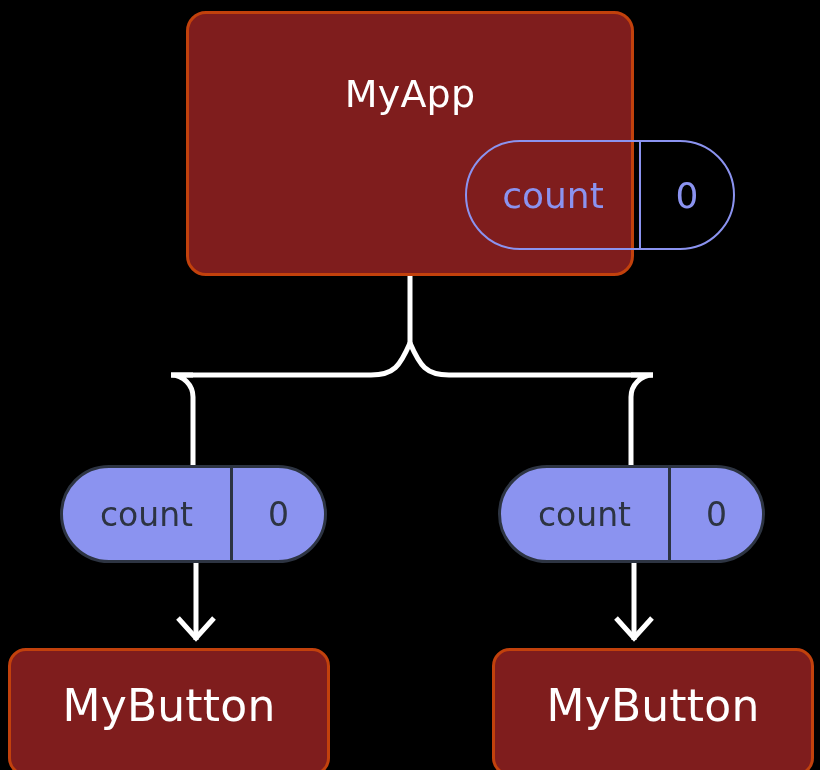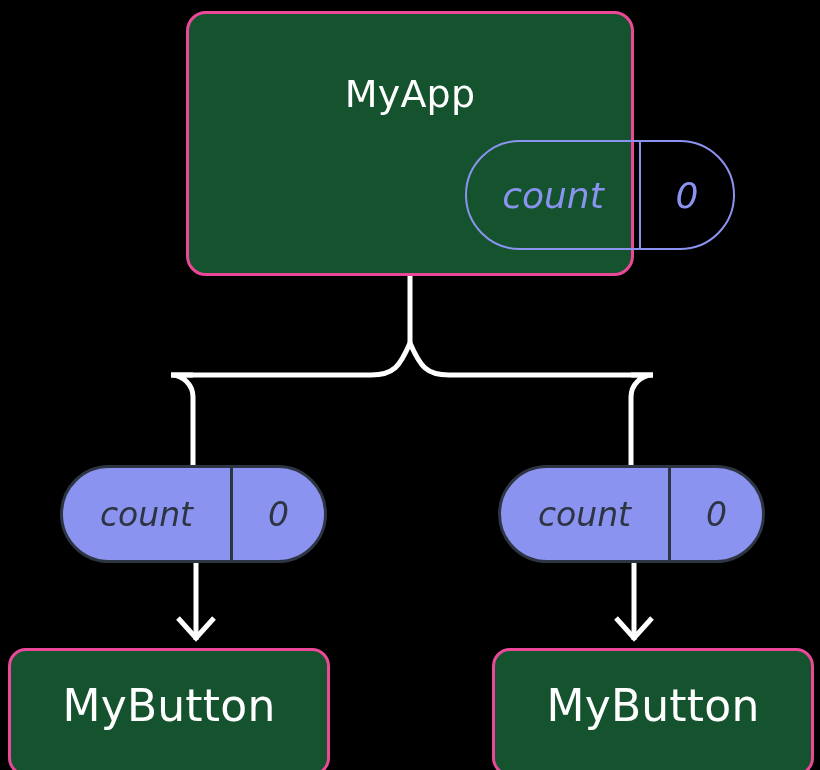--- a/index.html
+++ b/index.html
@@ -25,22 +25,22 @@
     top: 0;
     width: 820px;
     height: 770px;
     pointer-events: none;
   }
 
   
   .node-box {
     position: absolute;
     box-sizing: border-box;
-    background: #14532d;
-    border: 3px solid #ec4899;
+    background: #7f1d1d;
+    border: 3px solid #c2410c;
     border-radius: 16px;
   }
   .node-title {
     position: absolute;
     left: 0;
     right: 0;
     text-align: center;
     color: #ffffff;
     font-weight: 400;
     letter-spacing: 0.2px;
@@ -82,21 +82,20 @@
     align-items: stretch;
     border-radius: 999px;
     overflow: hidden;
   }
   .pill-key, .pill-val {
     display: flex;
     align-items: center;
     justify-content: center;
     white-space: nowrap;
     box-sizing: border-box;
-    font-style: italic;
   }
 
   
   #pill-myapp {
     left: 276px;
     top: 126px;
     width: 270px;
     height: 110px;
     background: transparent;
     border: 2px solid #8b93f0;

